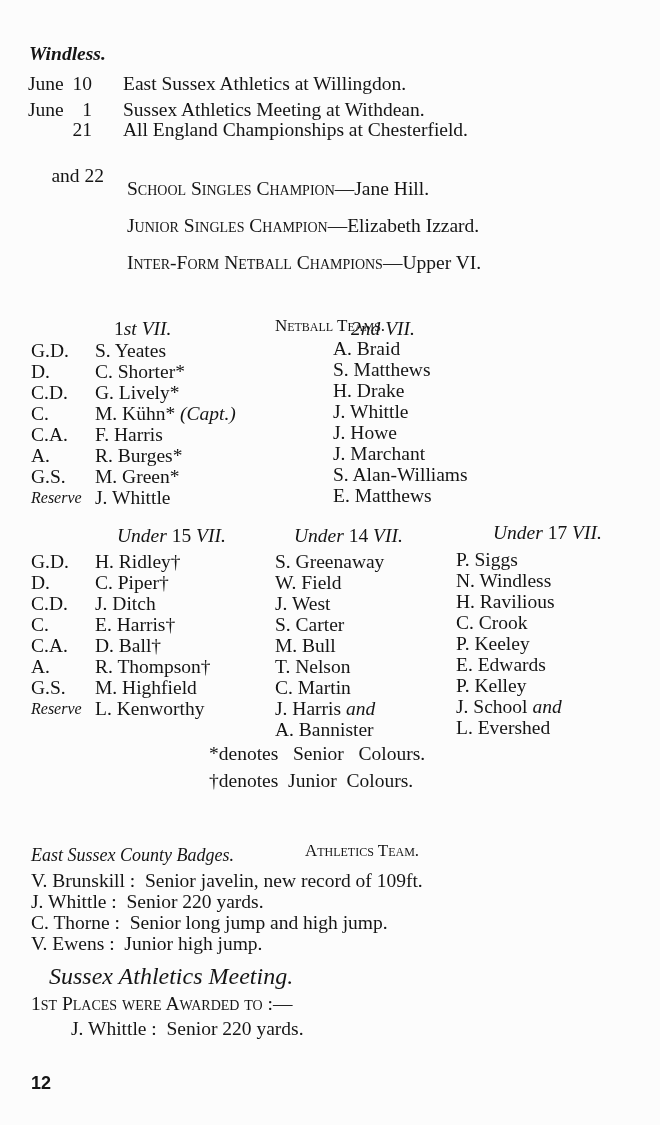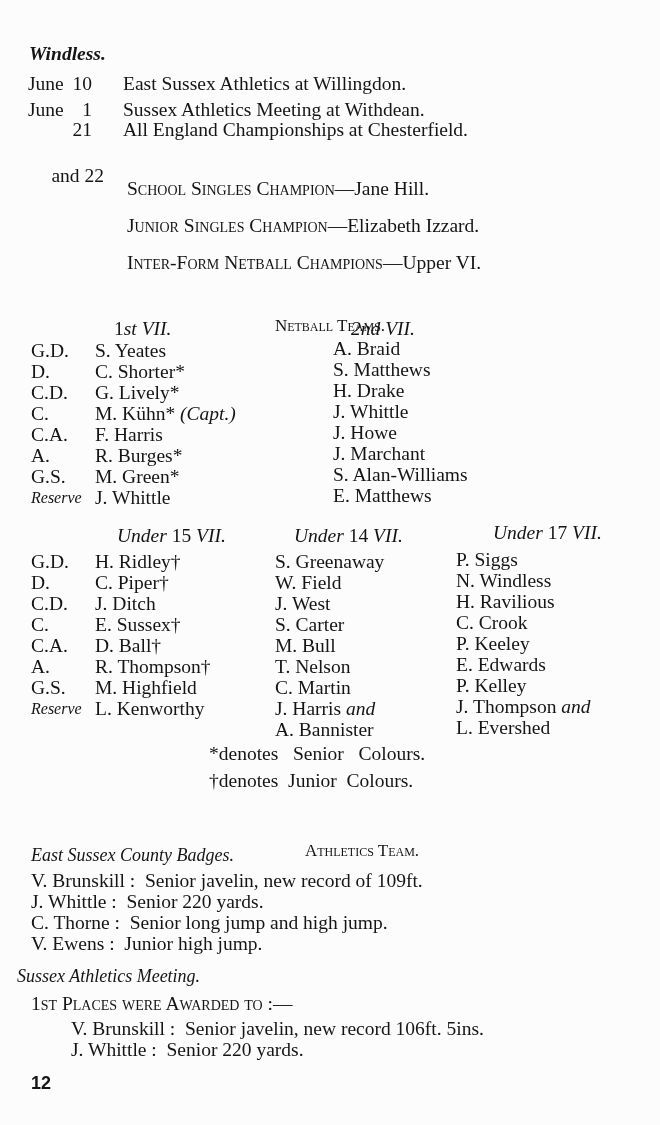--- a/index.html
+++ b/index.html
@@ -105,21 +105,21 @@
   <div class="row">
       <span class="lbl" style="width:64px">D.</span>
       <span>C. Piper†</span>
     </div>
   <div class="row">
       <span class="lbl" style="width:64px">C.D.</span>
       <span>J. Ditch</span>
     </div>
   <div class="row">
       <span class="lbl" style="width:64px">C.</span>
-      <span>E. Sussex†</span>
+      <span>E. Harris†</span>
     </div>
   <div class="row">
       <span class="lbl" style="width:64px">C.A.</span>
       <span>D. Ball†</span>
     </div>
   <div class="row">
       <span class="lbl" style="width:64px">A.</span>
       <span>R. Thompson†</span>
     </div>
   <div class="row">
@@ -151,39 +151,38 @@
   <span class="it">Under</span><span> 17 </span><span class="it">VII.</span>
 </div>
 <div class="abs t" style="left:456px;top:549px;">
   <div>P. Siggs</div>
   <div>N. Windless</div>
   <div>H. Ravilious</div>
   <div>C. Crook</div>
   <div>P. Keeley</div>
   <div>E. Edwards</div>
   <div>P. Kelley</div>
-  <div><span>J. Thompson </span><span class="it">and</span></div>
+  <div><span>J. School </span><span class="it">and</span></div>
   <div>L. Evershed</div>
 </div>
 
 <div class="abs t" style="left:209px;top:743px;white-space:pre;">*denotes   Senior   Colours.</div>
 <div class="abs t" style="left:209px;top:770px;white-space:pre;">†denotes  Junior  Colours.</div>
 
 <div class="abs t sc" style="left:0;width:660px;top:815px;text-align:center;font-size:17px;padding-left:32px;">Athletics Team.</div>
 
 <div class="abs t it" style="left:31px;top:845px;font-size:18px;">East Sussex County Badges.</div>
 <div class="abs t" style="left:31px;top:870px;">
   <div><span>V. Brunskill :</span>&nbsp; <span>Senior javelin, new record of 109ft.</span></div>
   <div><span>J. Whittle :</span>&nbsp; <span>Senior 220 yards.</span></div>
   <div><span>C. Thorne :</span>&nbsp; <span>Senior long jump and high jump.</span></div>
   <div><span>V. Ewens :</span>&nbsp; <span>Junior high jump.</span></div>
 </div>
 
-<div class="abs t it" style="left:17px;top:966px;font-size:18px;">Sussex Athletics Meeting.</div>
+<div class="abs t it" style="left:49px;top:966px;font-size:24px;">Sussex Athletics Meeting.</div>
 <div class="abs t" style="left:31px;top:993px;">
   <span>1</span><span class="sc">st Places were Awarded to :—</span>
 </div>
 <div class="abs t" style="left:71px;top:1018px;">
-  <div><span>V. Brunskill :</span>&nbsp; <span>Senior javelin, new record 106ft. 5ins.</span></div>
   <div><span>J. Whittle :</span>&nbsp; <span>Senior 220 yards.</span></div>
 </div>
 
 <div class="abs t" style="left:31px;top:1073px;font-weight:bold;font-family:'Liberation Sans',sans-serif;font-size:18px;">12</div>
 
 </body></html>

